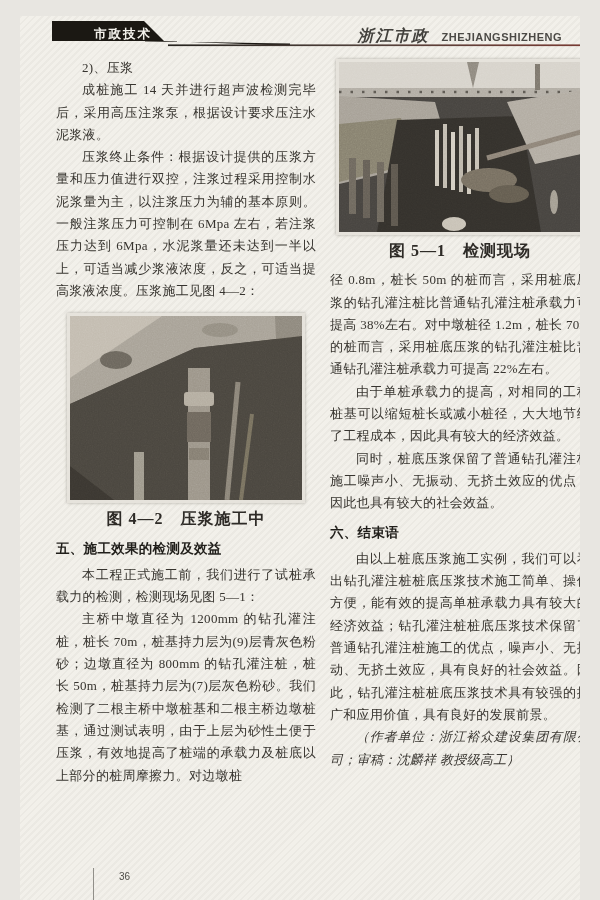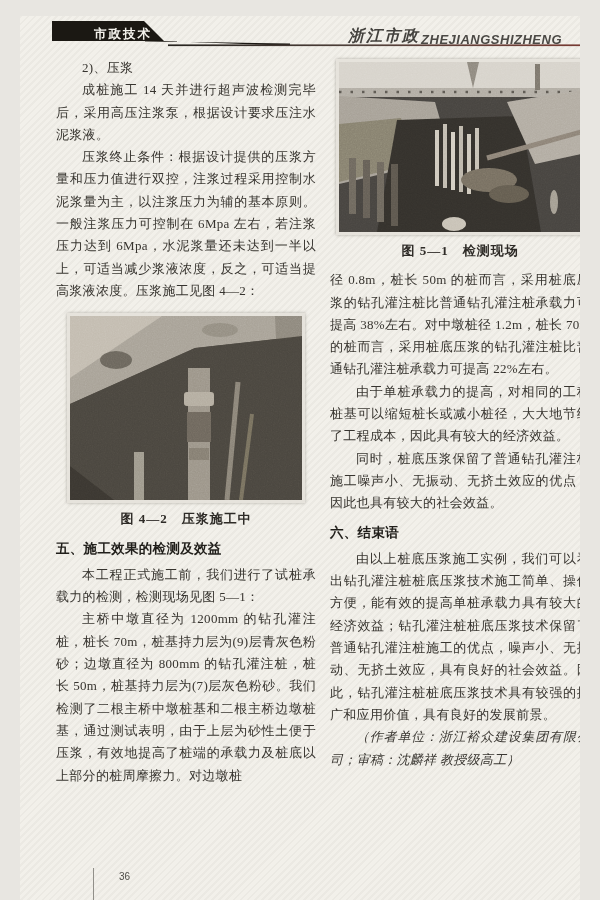--- a/index.html
+++ b/index.html
@@ -13,28 +13,28 @@
     content:""; position:absolute; inset:0; pointer-events:none;
     background:repeating-linear-gradient(135deg, rgba(110,105,95,0.05) 0 2px, transparent 2px 5px);
   }
   
   .header-band { position:absolute; left:30px; top:3px; width:542px; height:30px; }
   .badge-label {
     position:absolute; left:44px; top:7px; z-index:2;
     font-family:"Liberation Sans","DejaVu Sans",sans-serif;
     font-weight:bold; font-size:12.5px; letter-spacing:2px; color:#f4f2ec;
   }
-  .journal { position:absolute; top:7px; right:30px; z-index:2; display:flex; align-items:flex-end; gap:1px; }
+  .journal { position:absolute; top:7px; right:30px; z-index:2; display:flex; align-items:center; gap:12px; }
   .journal-cn {
     font-family:"Liberation Serif","DejaVu Serif",serif;
     font-weight:bold; font-style:italic; font-size:16px; color:#43413d; letter-spacing:2px;
   }
   .journal-en {
     font-family:"Liberation Sans","DejaVu Sans",sans-serif;
-    font-weight:bold; font-style:italic; font-size:13px; color:#4b4945; letter-spacing:0.5px;
+    font-weight:bold; font-size:11px; color:#4b4945; letter-spacing:0.5px;
   }
   
   .columns { position:absolute; top:41px; left:36px; width:534px; display:flex; gap:14px; }
   .col {
     width:260px; font-size:13px; line-height:22.3px;
     text-align:justify; letter-spacing:0.3px;
   }
   .col p { margin:0; text-indent:2em; }
   .col p.noindent { text-indent:0; }
   .subhead { text-indent:2em; }
@@ -44,21 +44,21 @@
     margin:7px 0 4px; text-indent:0;
   }
   
   .figure { margin:11px auto 2px; }
   .figure-frame {
     background:#e6e3dc; padding:3px;
     box-shadow:0 0 3px rgba(60,55,45,0.35);
   }
   .figure-frame svg { display:block; }
   .caption {
-    text-align:center; font-size:13px; letter-spacing:1px;
+    text-align:center; font-size:16px; letter-spacing:1px;
     margin:5px 0 7px; color:#2e2b27; font-weight:bold;
   }
   .author-note { font-style:italic; color:#3a3732; }
   
   .page-num {
     position:absolute; left:73px; top:852px;
     font-family:"Liberation Sans","DejaVu Sans",sans-serif;
     font-size:10px; color:#504e49;
     border-left:1px solid #918f89; padding:3px 0 30px 25px;
   }

